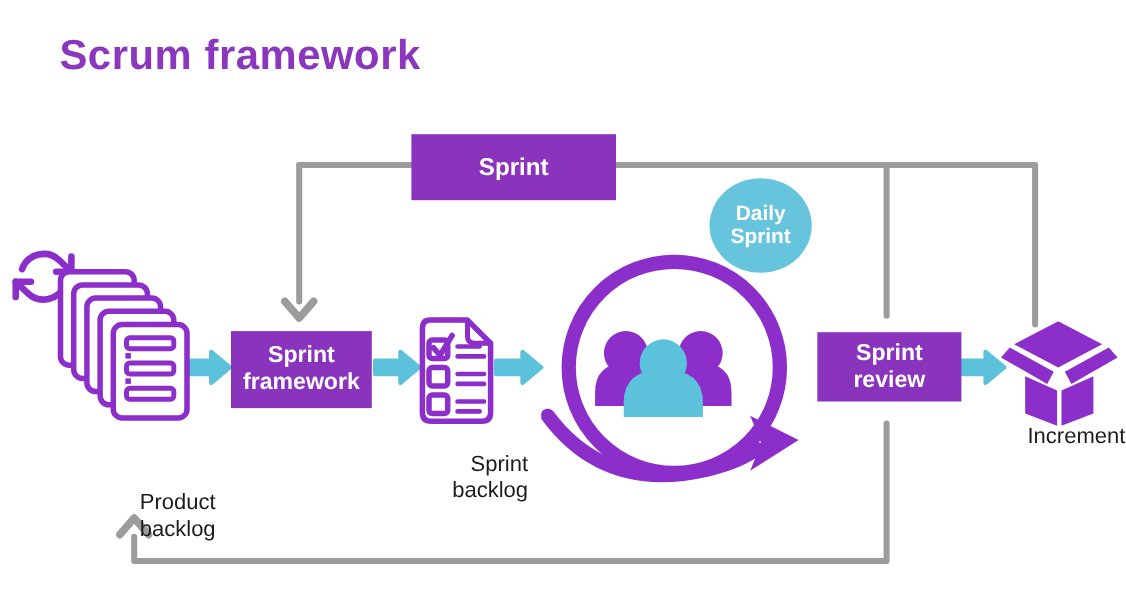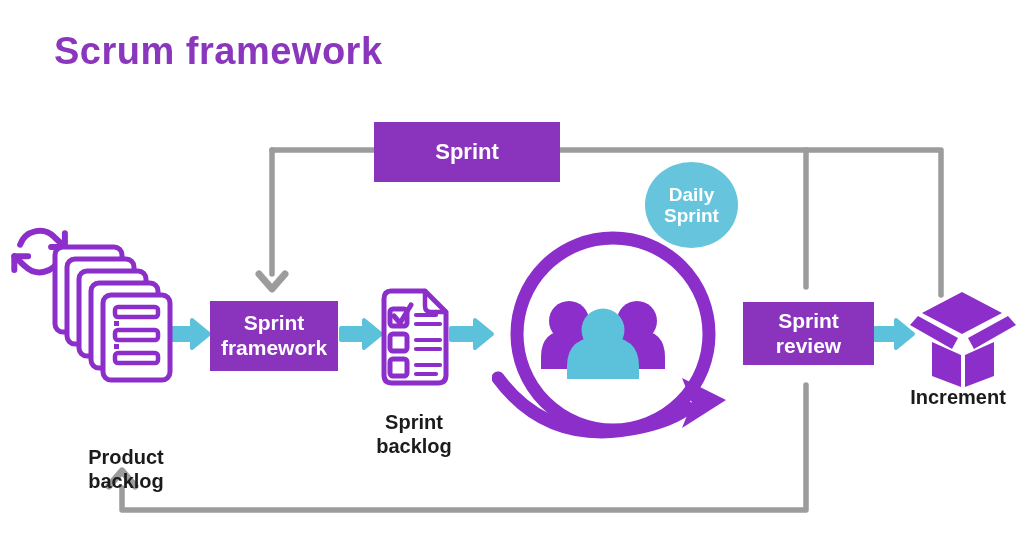--- a/index.html
+++ b/index.html
@@ -20,21 +20,21 @@
     position:absolute;z-index:3;
     background:var(--box-purple,#8A34BE);color:#fff;
     display:flex;flex-direction:column;align-items:center;justify-content:center;
     text-align:center;font-weight:700;font-size:21px;line-height:1.18;
   }
   .box.retro{left:374px;top:122px;width:186px;height:60px;font-size:22px;}
   .box.planning{left:210px;top:301px;width:128px;height:70px;}
   .box.review{left:743px;top:302px;width:131px;height:63px;}
   .label{
     position:absolute;z-index:3;color:var(--label-black,#1B1B1B);
-    font-weight:700;font-size:20px;line-height:1.2;text-align:center;
+    font-weight:400;font-size:20px;line-height:1.2;text-align:right;
   }
   .label.product{left:56px;top:413px;width:140px;margin-top:32px;}
   .label.sbacklog{left:348px;top:410px;width:132px;}
   .label.increment{left:893px;top:385px;width:130px;}
   .badge{
     position:absolute;z-index:4;left:645px;top:162px;width:93px;height:86px;
     border-radius:50%;background:var(--badge-cyan,#66C5DD);color:#fff;
     display:flex;flex-direction:column;align-items:center;justify-content:center;
     font-weight:700;font-size:19px;line-height:1.12;text-align:center;
   }

